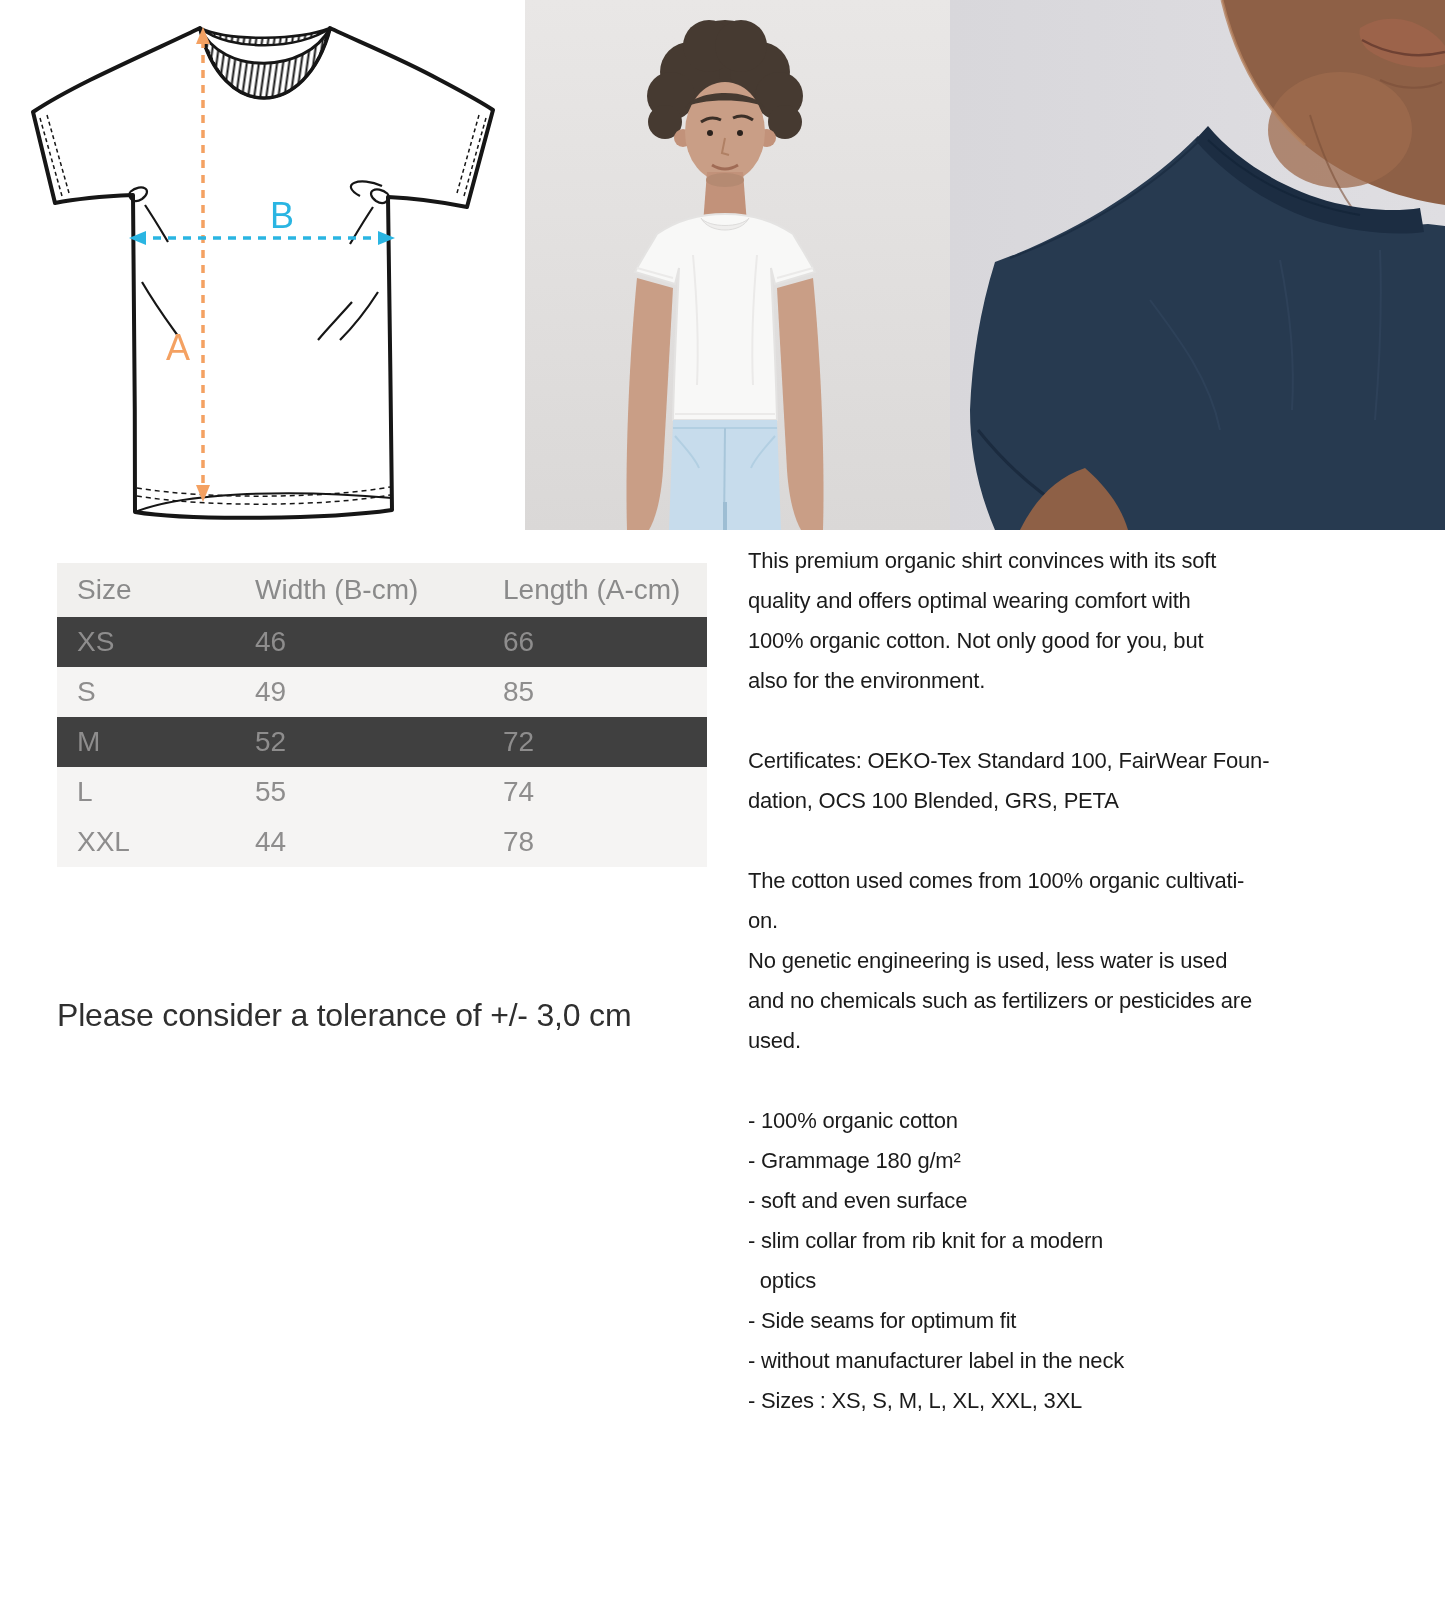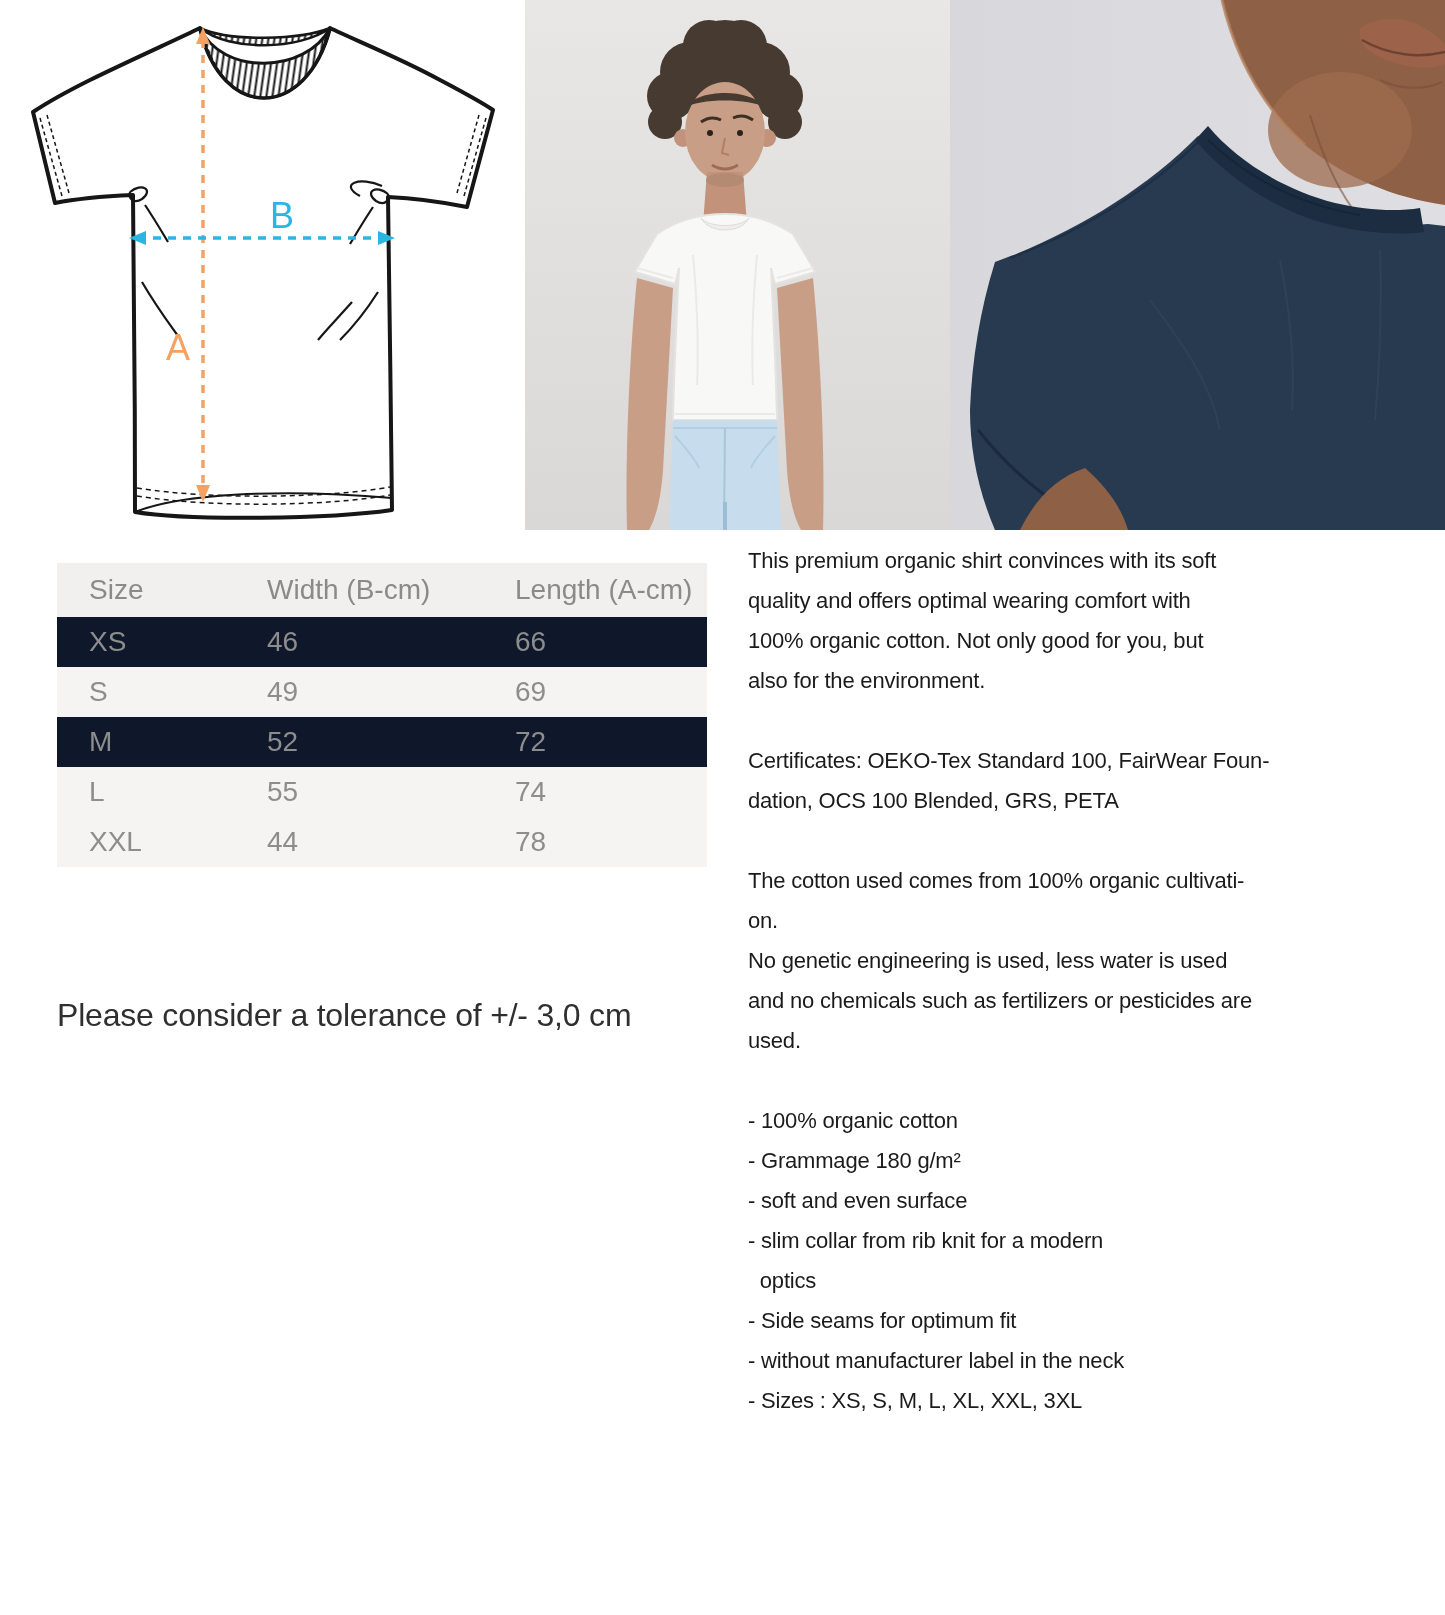--- a/index.html
+++ b/index.html
@@ -3,23 +3,23 @@
 <meta charset="utf-8">
 <style>
   html,body{margin:0;padding:0}
   body{
     width:1445px;height:1615px;position:relative;background:#ffffff;
     font-family:"Liberation Sans",sans-serif;overflow:hidden;
   }
   
   .size-table{position:absolute;left:57px;top:563px;width:650px;font-size:28px;color:#8e8d8d}
   .trow{display:grid;grid-template-columns:178px 248px 196px;align-items:center;
-        height:50px;padding-left:32px;box-sizing:border-box}
+        height:50px;padding-left:20px;box-sizing:border-box}
   .trow.head{background:#f1f0ee;height:54px;color:#8a8a8a}
-  .trow.odd{background:#0f172a}
+  .trow.odd{background:#404040}
   .trow.even{background:#f5f4f3}
   
   .tolerance{position:absolute;left:57px;top:997px;font-size:32px;color:#2f2f2f;letter-spacing:-0.2px}
   
   .desc{position:absolute;left:748px;top:541px;width:697px;font-size:22px;line-height:40px;
         color:#1b1b1b;letter-spacing:-0.2px}
   .desc .para{white-space:pre-line;margin:0 0 40px 0}
   
   .diagram{position:absolute;left:30px;top:0;width:470px;height:520px}
   .photo-model{position:absolute;left:525px;top:0;width:425px;height:530px}
@@ -210,21 +210,21 @@
       <div>Length (A-cm)</div>
     </div>
     <div class="trow odd">
       <div>XS</div>
       <div>46</div>
       <div>66</div>
     </div>
     <div class="trow even">
       <div>S</div>
       <div>49</div>
-      <div>69</div>
+      <div>85</div>
     </div>
     <div class="trow odd">
       <div>M</div>
       <div>52</div>
       <div>72</div>
     </div>
     <div class="trow even">
       <div>L</div>
       <div>55</div>
       <div>74</div>

